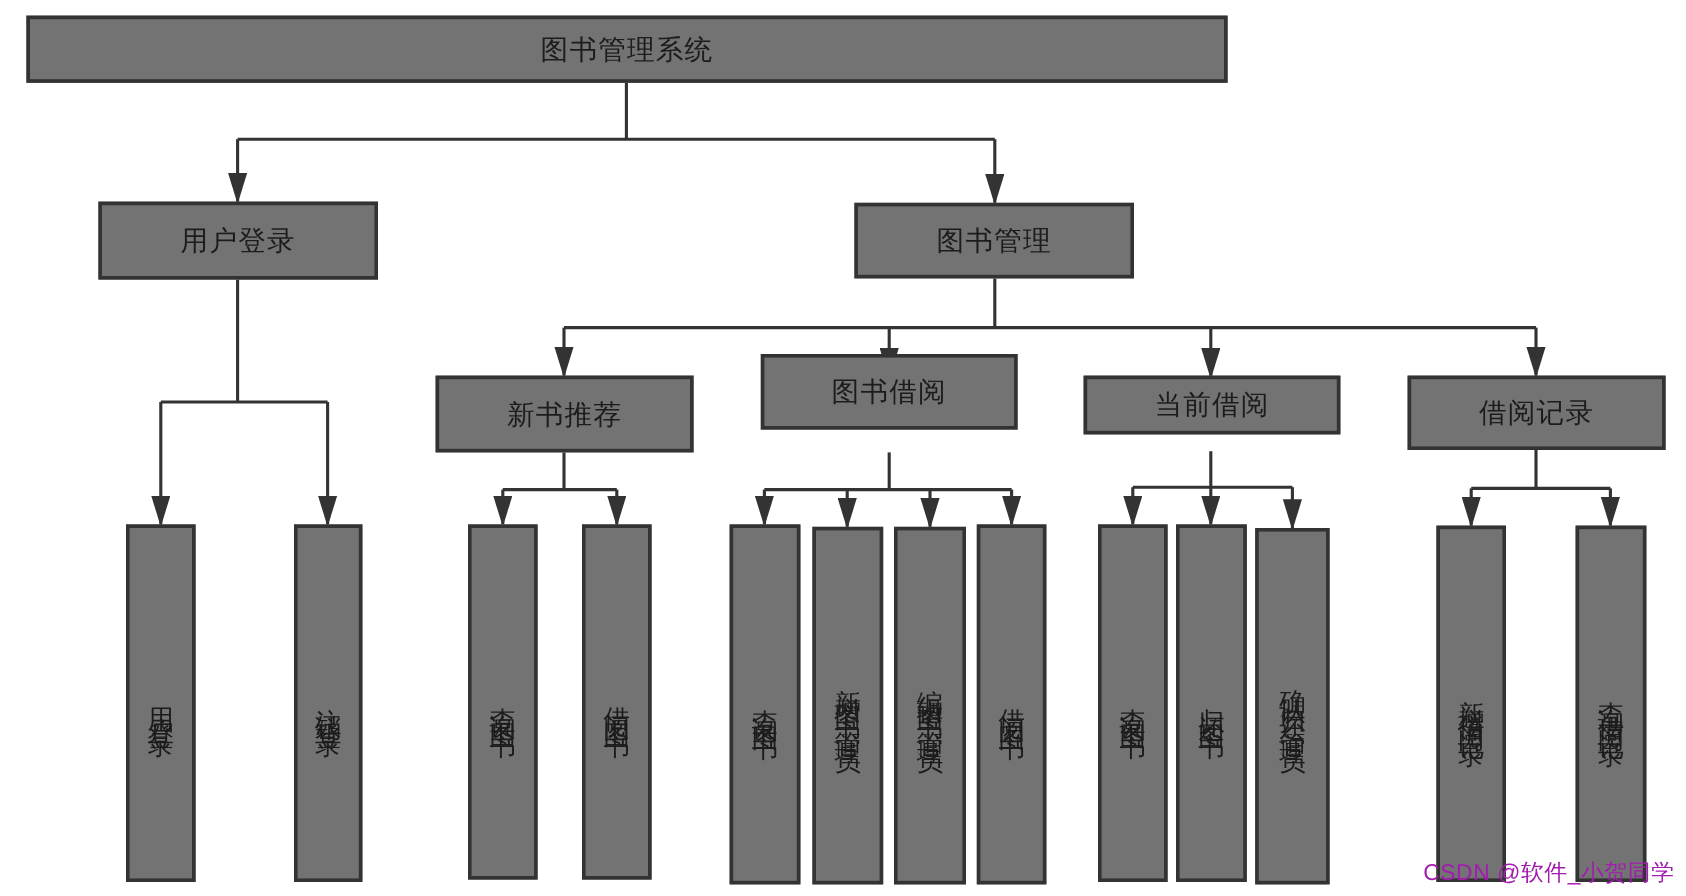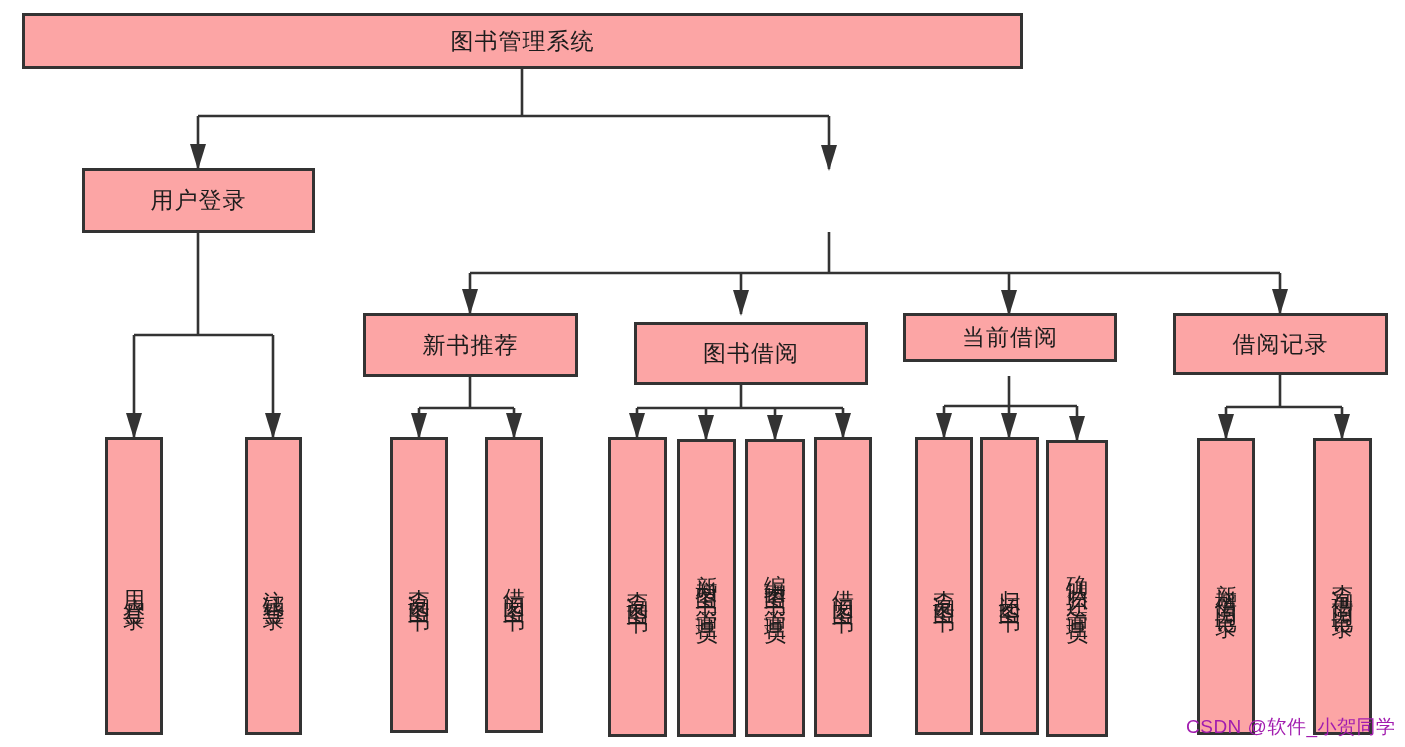--- a/index.html
+++ b/index.html
@@ -19,21 +19,21 @@
     position: absolute;
     left: 0;
     top: 0;
     width: 1405px;
     height: 747px;
     pointer-events: none;
   }
   .node {
     position: absolute;
     box-sizing: border-box;
-    background: #fca5a5;
+    background: #737373;
     border: 3px solid #333333;
     display: flex;
     align-items: center;
     justify-content: center;
     color: #1c1c1c;
   }
   .h-node {
     font-size: 23px;
     letter-spacing: 1px;
     white-space: nowrap;
@@ -108,25 +108,28 @@
     </g>
   </svg>
 
   <div class="node h-node" style="left:22px; top:13px; width:1001px; height:56px;">
     <span>图书管理系统</span>
   </div>
 
   <div class="node h-node" style="left:82px; top:168px; width:233px; height:65px;">
     <span>用户登录</span>
   </div>
+  <div class="node h-node" style="left:712px; top:169px; width:233px; height:63px;">
+    <span>图书管理</span>
+  </div>
 
   <div class="node h-node" style="left:363px; top:313px; width:215px; height:64px;justify-content:center;">
     <span>新书推荐</span>
   </div>
-  <div class="node h-node" style="left:634px; top:322px; width:234px; height:63px;align-items:center;">
+  <div class="node h-node" style="left:634px; top:295px; width:214px; height:63px;align-items:center;">
     <span>图书借阅</span>
   </div>
   <div class="node h-node" style="left:903px; top:313px; width:214px; height:49px;">
     <span>当前借阅</span>
   </div>
   <div class="node h-node" style="left:1173px; top:313px; width:215px; height:62px;text-align:right;">
     <span>借阅记录</span>
   </div>
 
   <div class="node v-node" style="left:105px; top:437px; width:58px; height:298px;">

